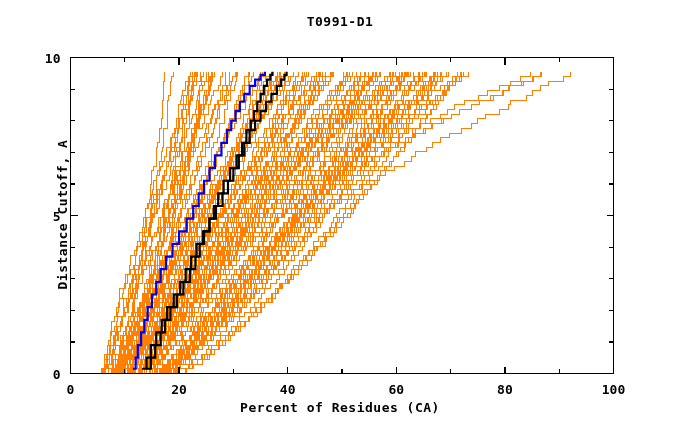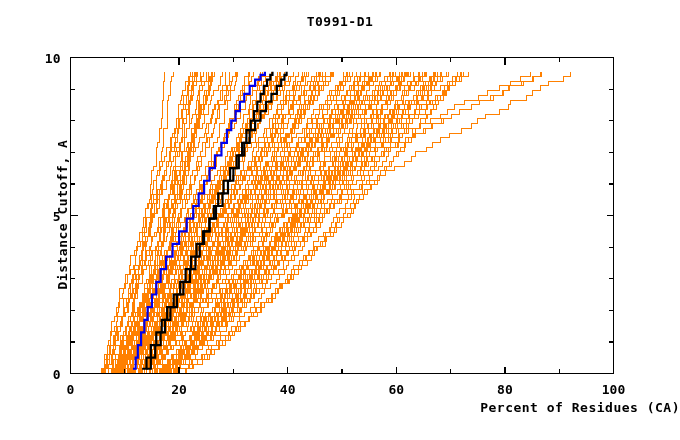--- a/index.html
+++ b/index.html
@@ -30,21 +30,21 @@
     font-size: 13px;
     font-weight: bold;
     color: #000000;
     letter-spacing: 0.5px;
   }
   .axis-label-x {
     position: absolute;
     left: 0;
     top: 400px;
     width: 680px;
-    text-align: right;
+    text-align: center;
     font-size: 13px;
     font-weight: bold;
     color: #000000;
     letter-spacing: 0.5px;
   }
   .axis-label-y {
     position: absolute;
     left: -88px;
     top: 207px;
     width: 300px;

